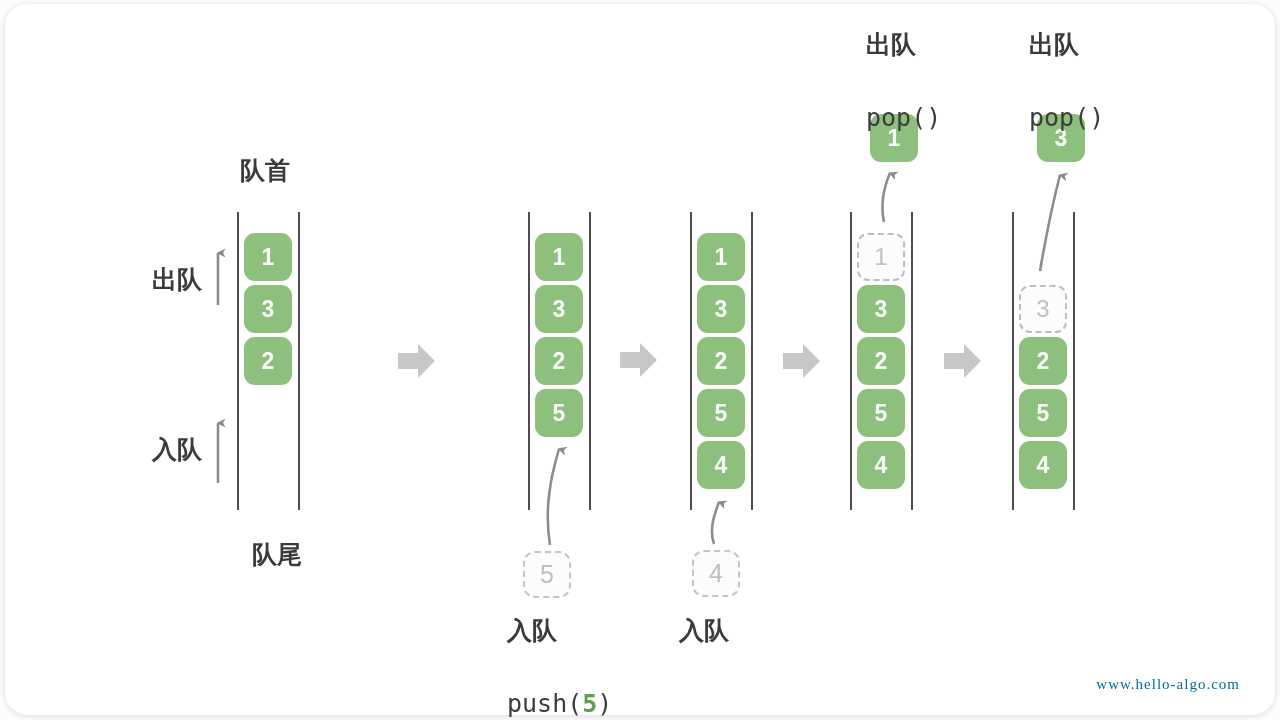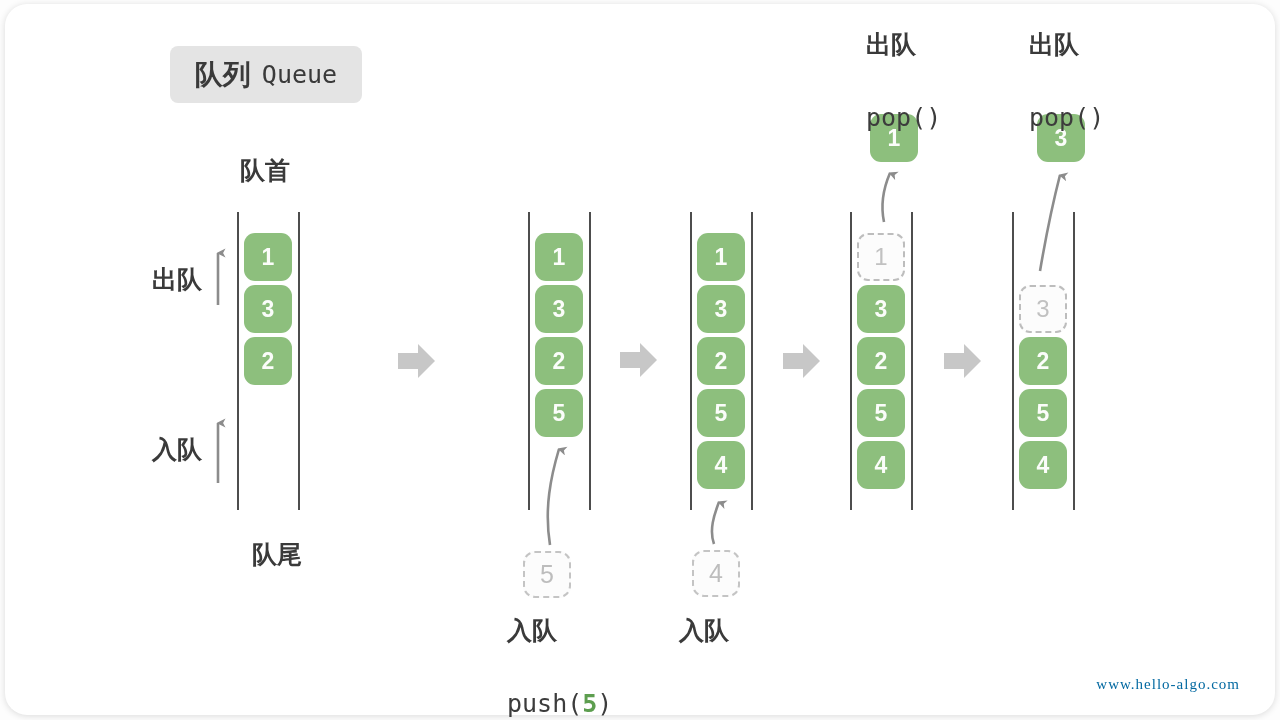--- a/index.html
+++ b/index.html
@@ -20,24 +20,20 @@
   .blockarrow{position:absolute;width:38px;height:36px;}
   #overlay{position:absolute;left:0;top:0;pointer-events:none;}
   .watermark{position:absolute;right:40px;top:676px;font-family:Liberation Serif, serif;font-size:15px;color:#0369a1;letter-spacing:1px;}
 </style>
 </head>
 <body>
 
 <div class="canvas">
   <div class="card"></div>
 
-  <div class="badge">
-    <span class="badge-zh">队列</span>
-    <span class="badge-en">Queue</span>
-  </div>
 
   <div class="lbl" style="left:240px;top:154px;">队首</div>
   <div class="lbl" style="left:252px;top:538px;">队尾</div>
   <div class="lbl" style="left:152px;top:263px;">出队</div>
   <div class="lbl" style="left:152px;top:433px;">入队</div>
 
   <div id="stages">
       <div class="wall" style="position: absolute; left: 237px; top: 212px; height: 298px;"></div>
       <div class="wall" style="position: absolute; left: 298px; top: 212px; height: 298px;"></div>
       <div class="qbox" style="position: absolute; left: 244px; top: 233px;">1</div>

